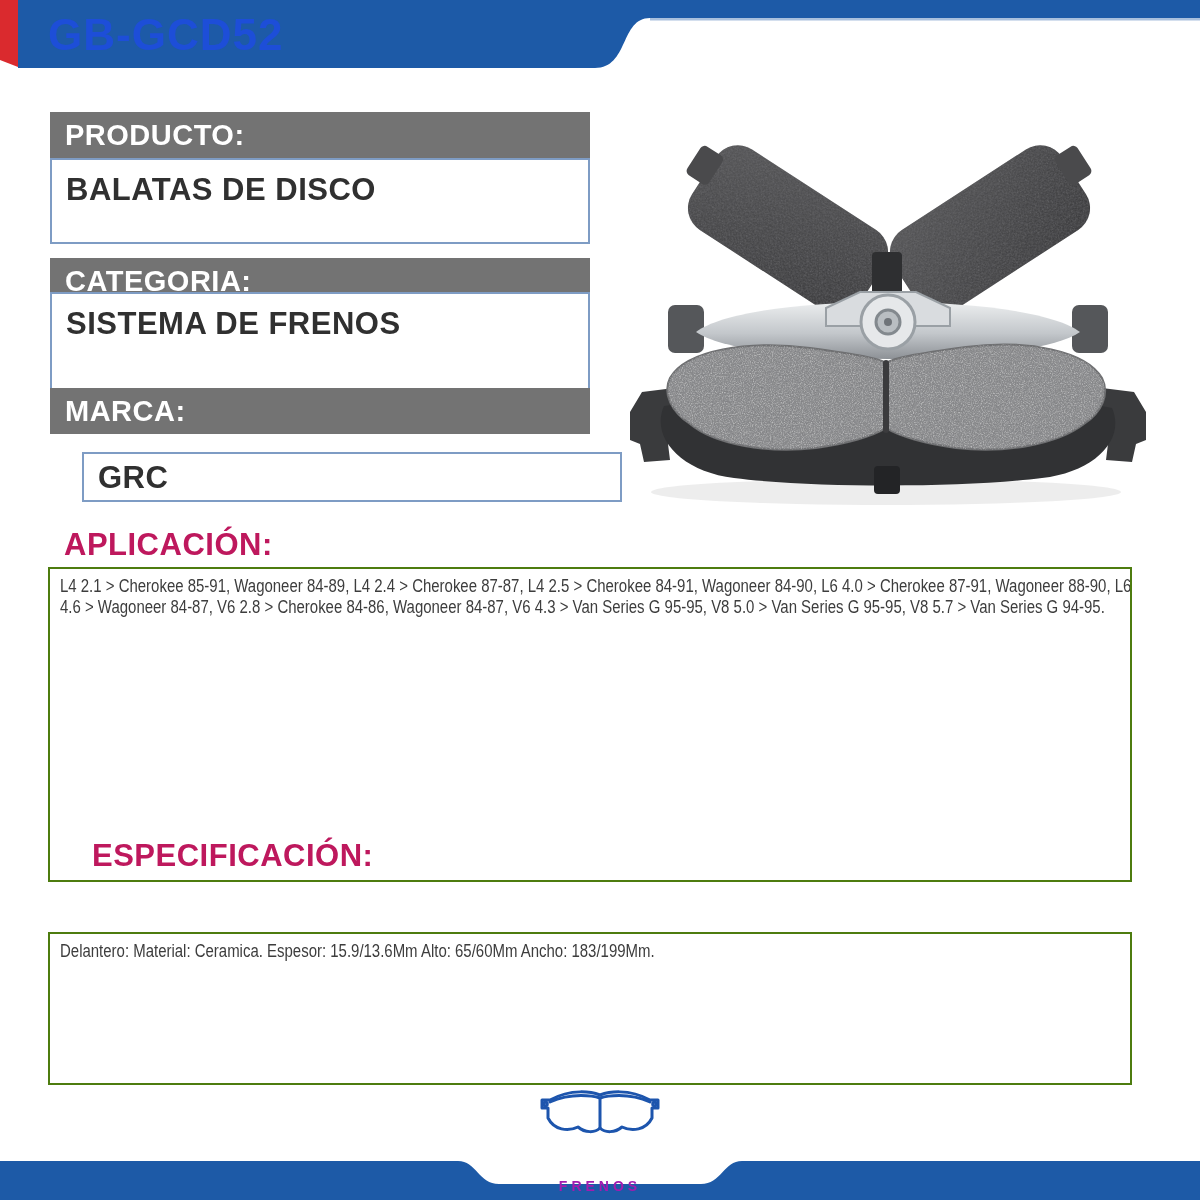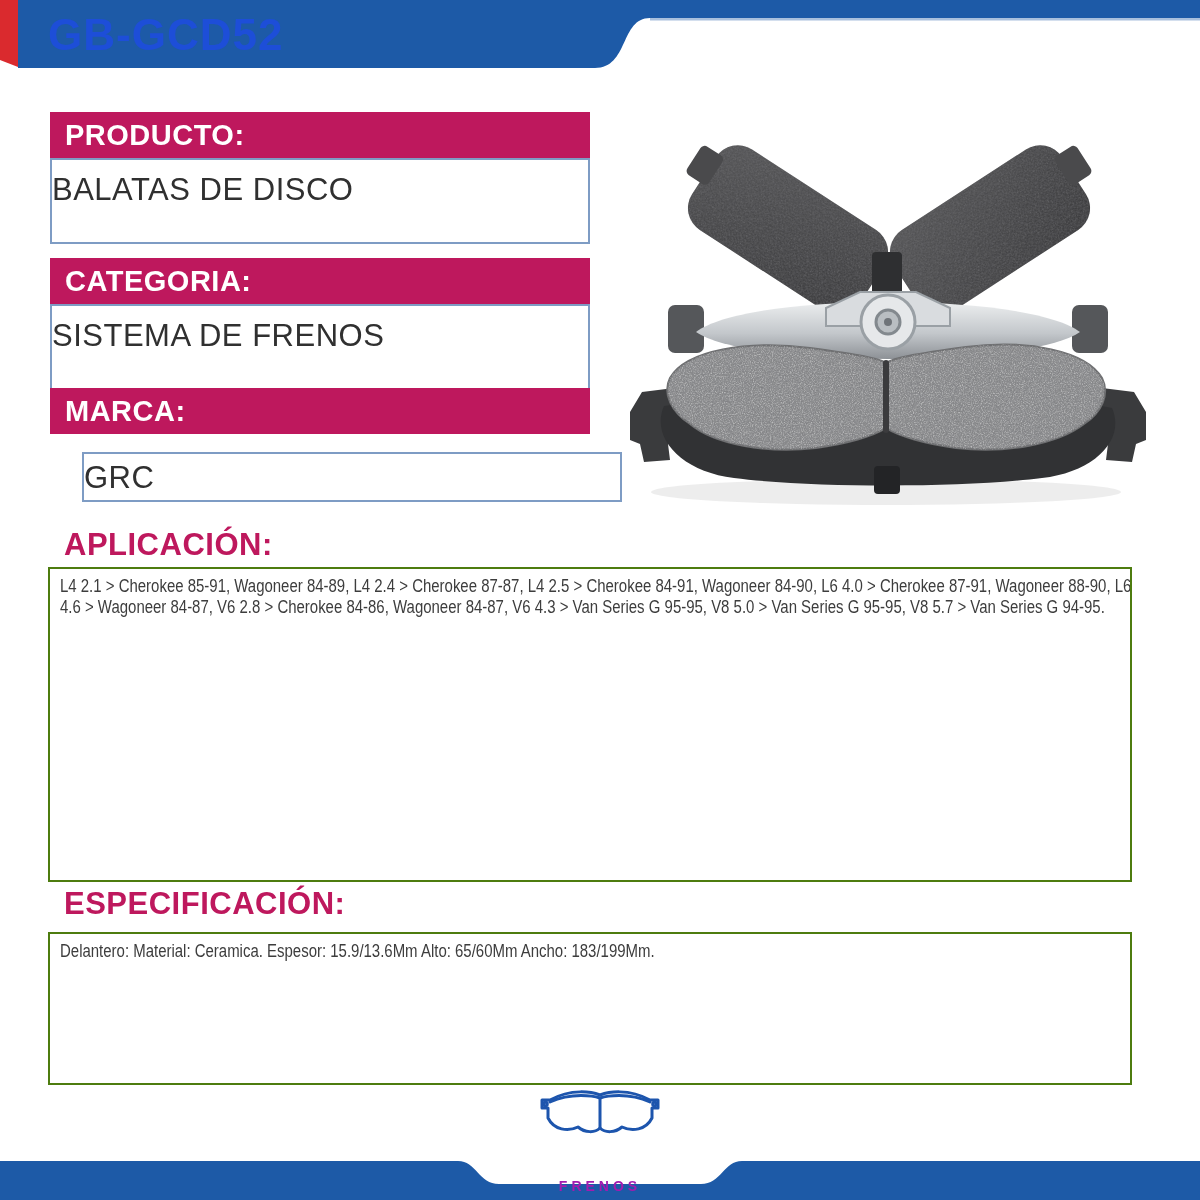--- a/index.html
+++ b/index.html
@@ -8,39 +8,40 @@
     font-family:"Liberation Sans", sans-serif;
   }
   
   .header-svg{position:absolute;left:0;top:0;}
   .sku-title{
     position:absolute;left:48px;top:5px;height:60px;line-height:60px;
     font-size:44px;font-weight:bold;color:#1d4ed8;letter-spacing:1px;
   }
   
   .field-bar{
-    position:absolute;left:50px;width:540px;height:46px;background:#be185d;
+    position:absolute;left:50px;width:540px;height:46px;background:#737373;
     color:#fff;font-size:29px;font-weight:bold;letter-spacing:.5px;
     line-height:47px;padding-left:15px;box-sizing:border-box;
   }
   .field-box{
     position:absolute;left:50px;width:540px;background:#fff;
     border:2px solid #7e9cc4;box-sizing:border-box;
-    font-size:31px;color:#303030;letter-spacing:.5px;font-weight:400;
+    font-size:31px;color:#303030;letter-spacing:.5px;font-weight:700;
+    padding-left:14px;
   }
   .bar-producto{top:112px;} .box-producto{top:158px;height:86px;padding-top:12px;}
-  .bar-categoria{top:258px;} .box-categoria{top:304px;height:102px;padding-top:12px;}
+  .bar-categoria{top:258px;} .box-categoria{top:292px;height:102px;padding-top:12px;}
   .bar-marca{top:388px;}    .box-marca{top:452px;height:50px;padding-top:6px;margin-left:32px;}
   
   .section-heading{
     position:absolute;left:64px;font-size:31px;font-weight:bold;
     color:#be185d;letter-spacing:.5px;
   }
   .head-aplicacion{top:527px;}
-  .head-especificacion{top:886px;}
+  .head-especificacion{top:838px;margin-left:28px;}
   .big-box{
     position:absolute;left:48px;width:1084px;background:#fff;
     border:2px solid #4d7c0f;box-sizing:border-box;overflow:hidden;
   }
   .box-aplicacion{top:567px;height:315px;}
   .box-especificacion{top:932px;height:153px;}
   .big-box .cond-text{
     margin:7px 0 0 10px;width:1265px;
     transform:scaleX(0.855);transform-origin:0 0;
     font-size:17.5px;line-height:1.22;color:#3d3d3d;

